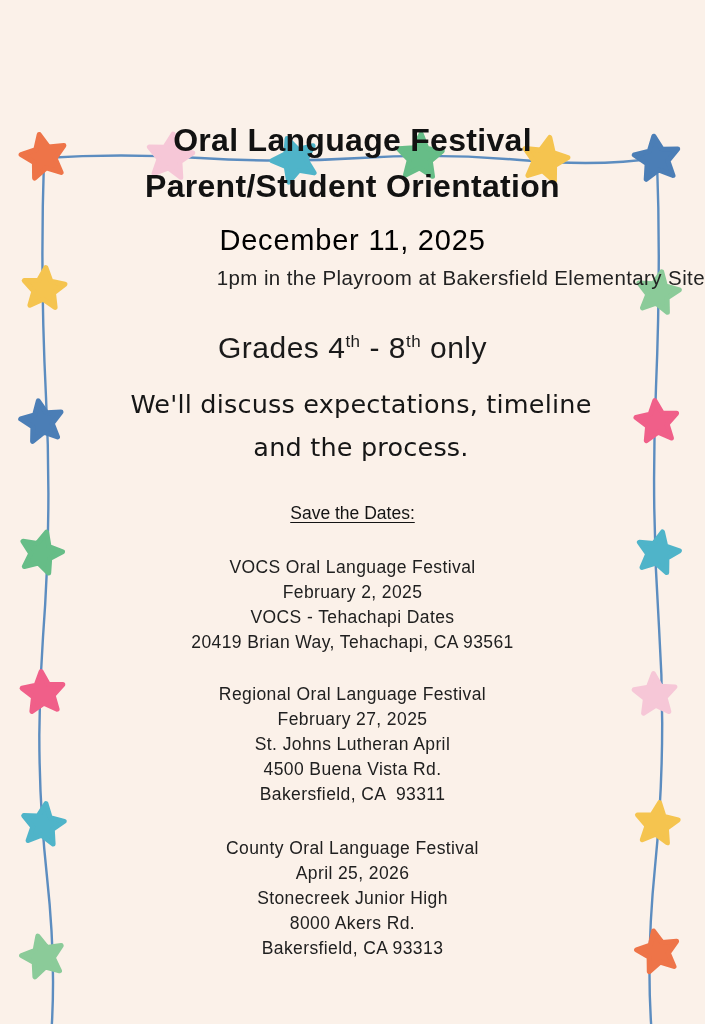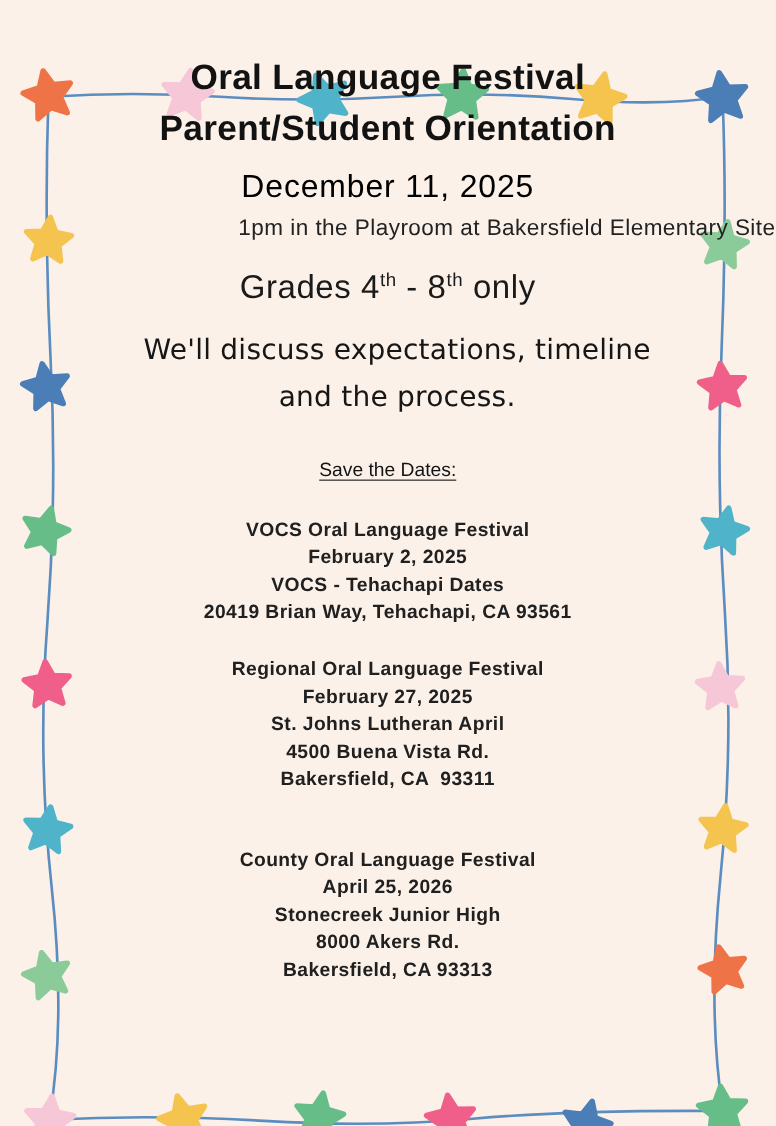--- a/index.html
+++ b/index.html
@@ -11,21 +11,21 @@
     overflow:hidden;
   }
   .page { position:relative; width:705px; height:1024px; background:#fbf1e9; }
   #border-svg { position:absolute; left:0; top:0; width:705px; height:1024px; pointer-events:none; }
   .content { position:relative; text-align:center; z-index:1; }
 
   .title {
     font-weight:bold;
     font-size:32px;
     line-height:46px;
-    margin-top:47px;
+    margin-top:117px;
     letter-spacing:0.3px;
     color:#121212;
   }
   .date {
     font-size:29px;
     line-height:38px;
     margin-top:12px;
     letter-spacing:0.8px;
     color:#000000;
   }
@@ -33,21 +33,21 @@
     font-size:20.5px;
     line-height:28px;
     margin-top:5px;
     letter-spacing:0.4px;
     color:#222;
     text-align:right;
   }
   .grades {
     font-size:30px;
     line-height:40px;
-    margin-top:20px;
+    margin-top:36px;
     letter-spacing:0.5px;
     white-space:pre-wrap;
     color:#1a1a1a;
   }
   .grades sup { font-size:17px; line-height:0; vertical-align:super; }
   .discuss {
     font-family:"DejaVu Sans", sans-serif;
     font-size:25.5px;
     line-height:43px;
     margin-top:15px;
@@ -59,23 +59,23 @@
     display:inline-block;
     font-size:17.5px;
     font-weight:normal;
     line-height:24px;
     margin-top:32px;
     text-decoration:underline;
     text-underline-offset:3px;
     color:#141414;
   }
   .events { }
-  .event { margin-top:27px;font-weight:bold; }
+  .event { margin-top:27px; }
   .event:nth-child(1) { margin-top:30px; }
-  .event:nth-child(3) { margin-top:48px; }
+  .event:nth-child(3) { margin-top:29px; }
   .event-line {
     font-size:17.5px;
     line-height:25px;
     letter-spacing:0.4px;
     white-space:pre-wrap;
     color:#202020;
   }
 </style>
 </head>
 <body>

